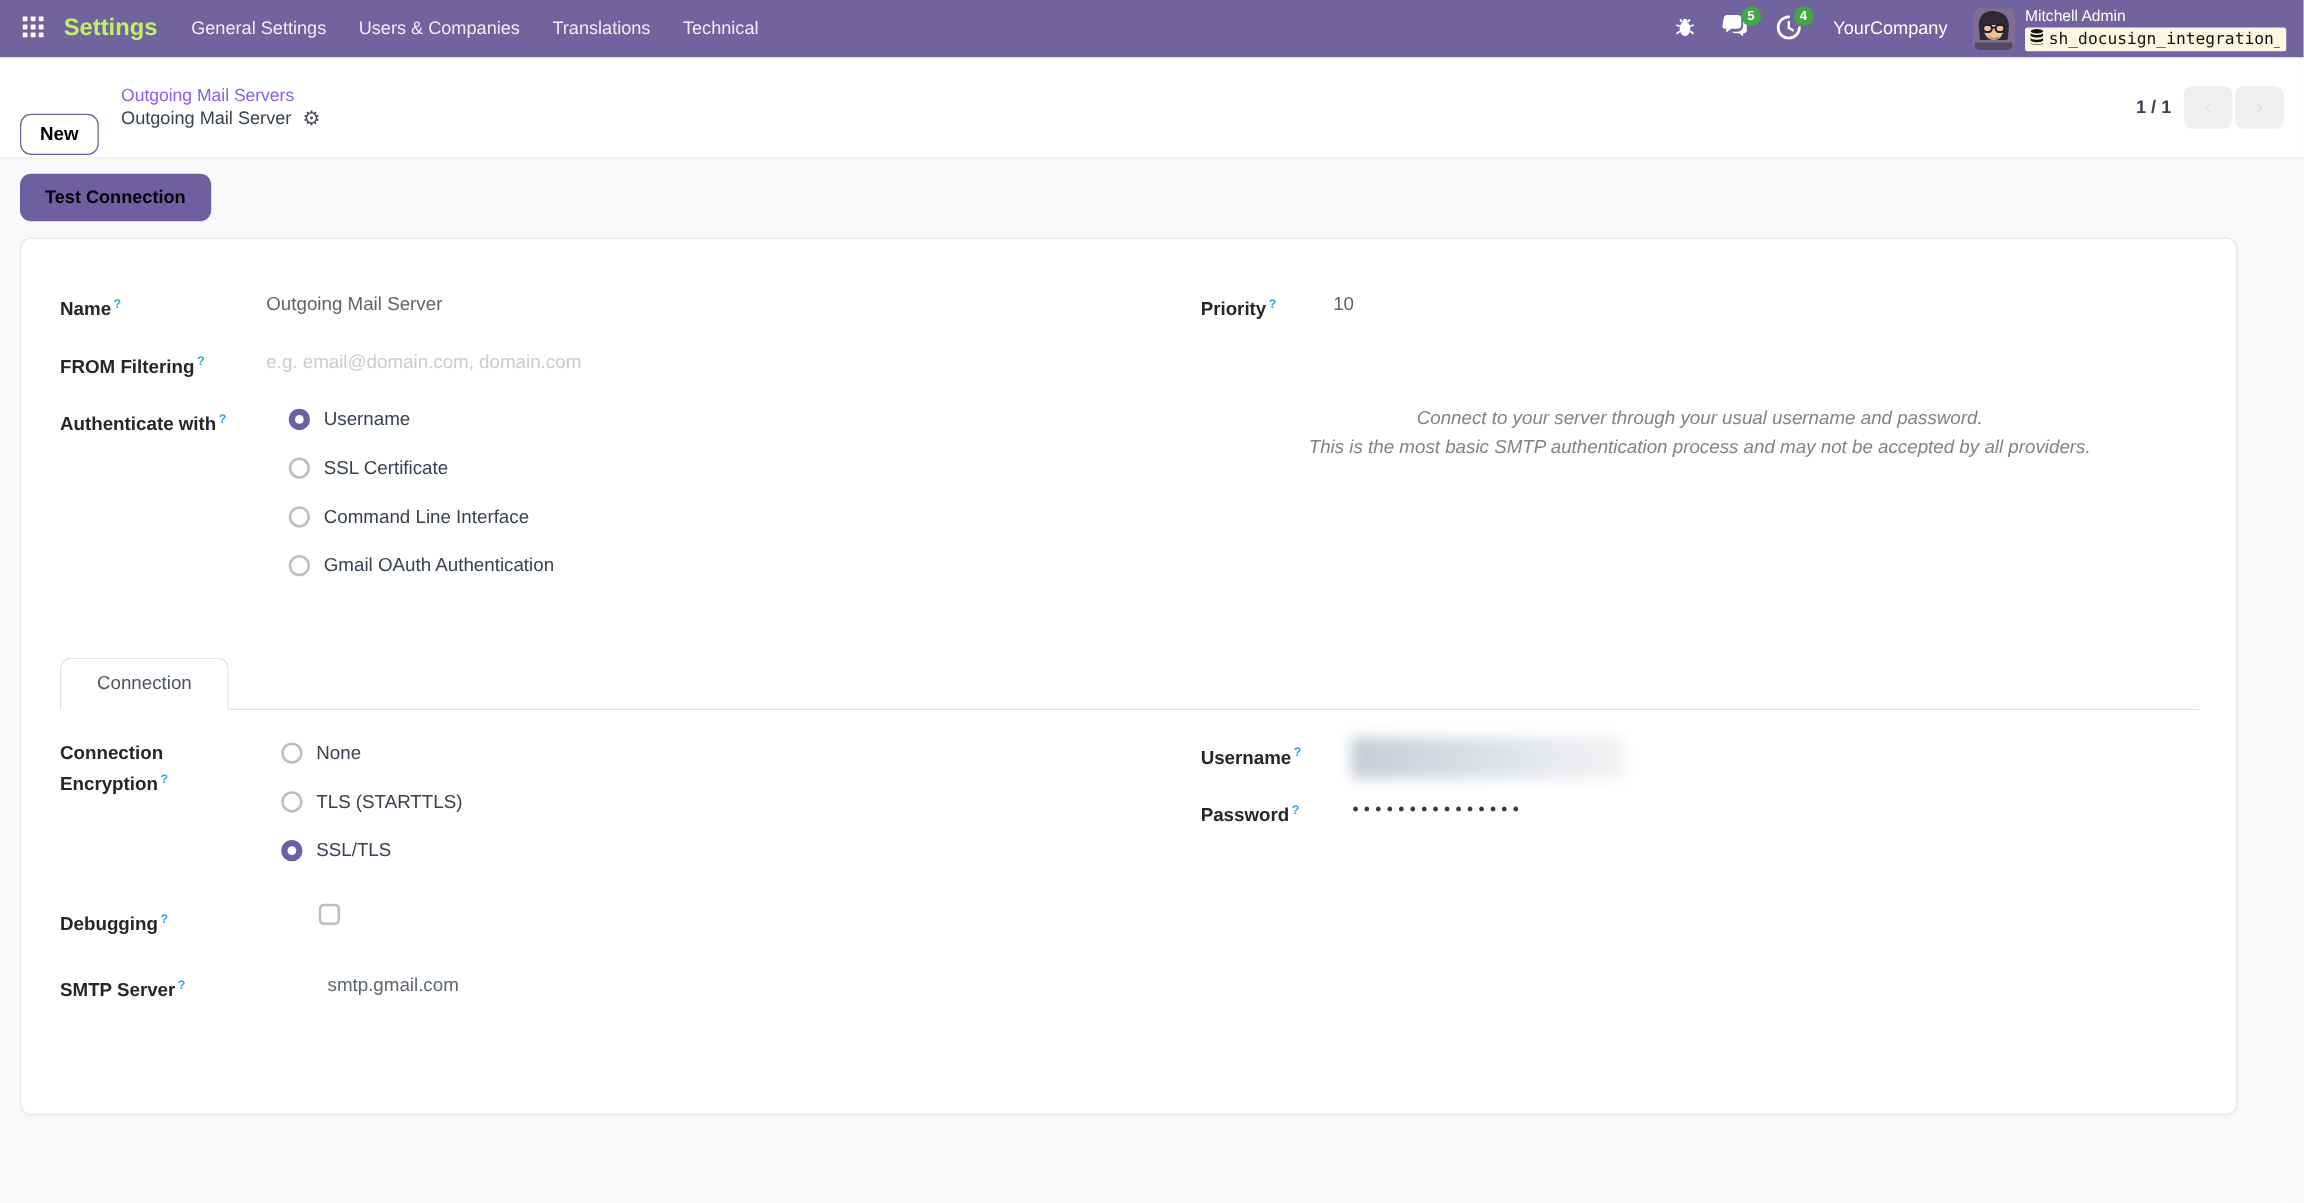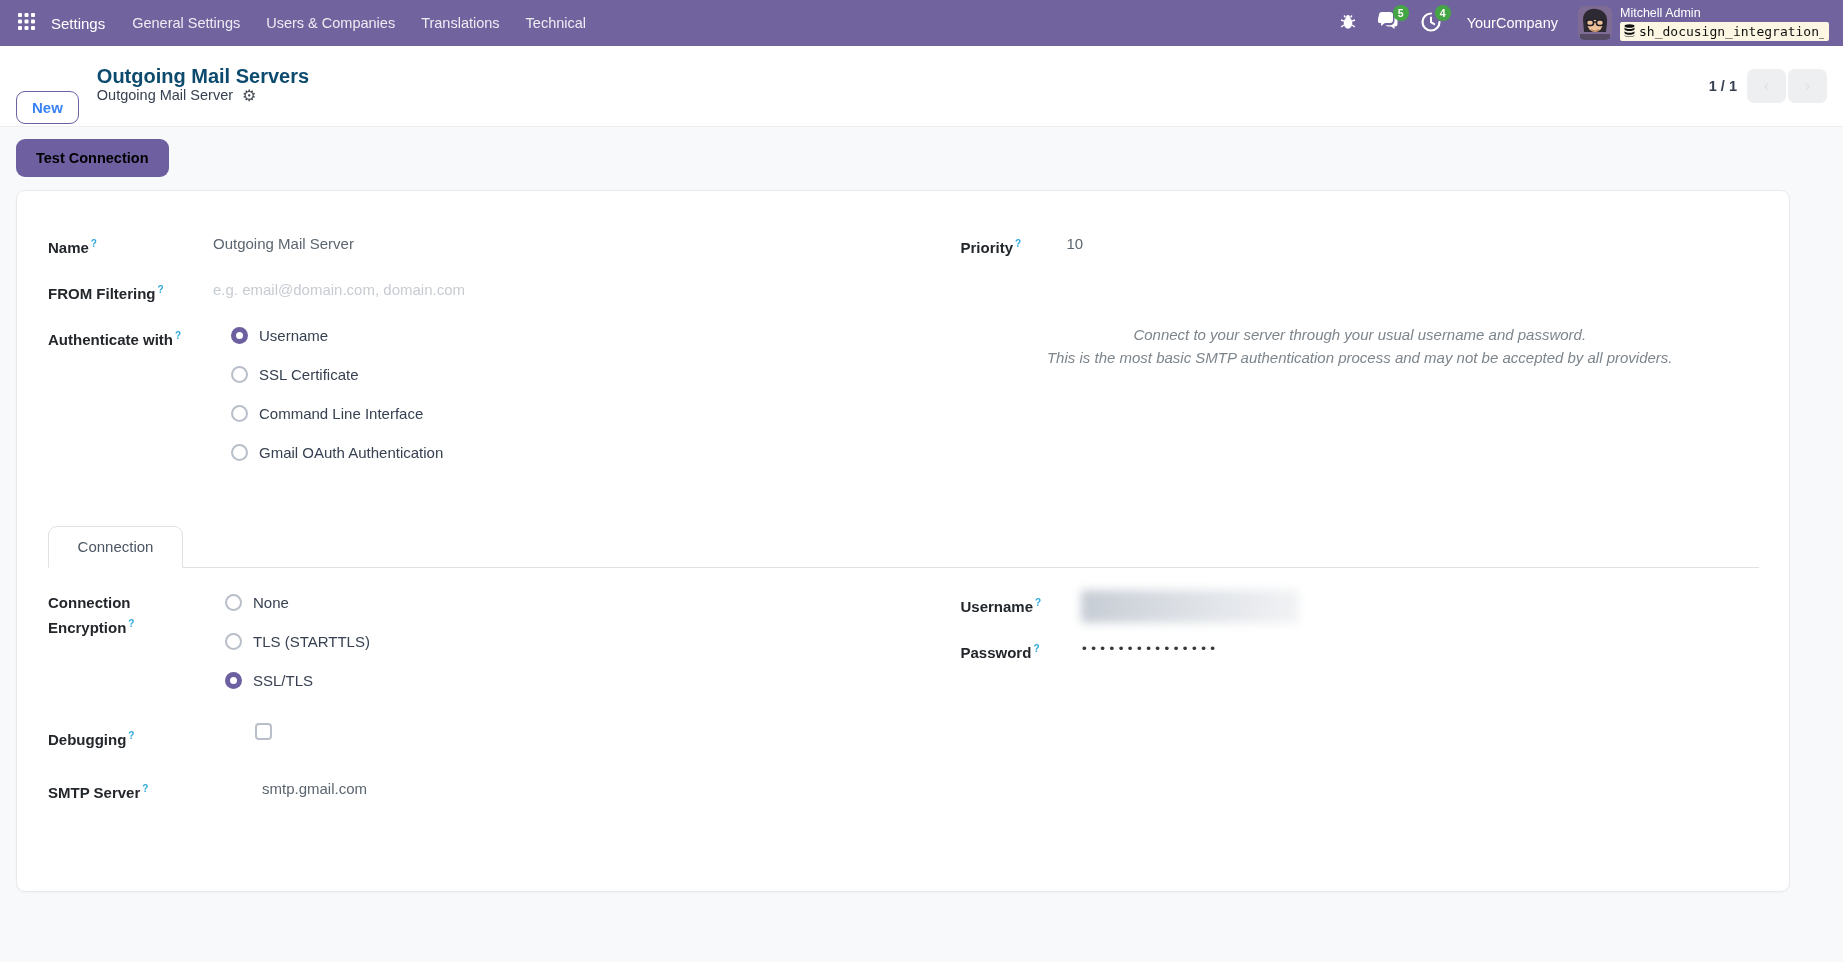--- a/index.html
+++ b/index.html
@@ -15,21 +15,21 @@
     height:46px; background:#71639e; display:flex;
     align-items:center; justify-content:space-between; padding:0 10px 0 8px;
   }
   .nav-left { display:flex; align-items:center; height:100%; }
   .nav-iconbtn {
     background:none; border:none; color:#fff; cursor:pointer;
     display:flex; align-items:center; justify-content:center;
     height:100%; padding:0 10px; position:relative;
   }
   .nav-appname {
-    color:#ffffff; font-weight:400; font-size:15px; padding:0 14px 0 6px; cursor:pointer;
+    color:#bef264; font-weight:700; font-size:19px; padding:0 14px 0 6px; cursor:pointer;
   }
   .nav-menu { display:flex; align-items:center; height:100%; }
   .nav-item {
     color:rgba(255,255,255,.88); font-size:14.5px; padding:0 13px; cursor:pointer;
     height:100%; display:flex; align-items:center; text-decoration:none;
   }
   .nav-right { display:flex; align-items:center; height:100%; gap:2px; }
   .badge {
     position:absolute; top:5px; right:0px; background:#44a544; color:#fff;
     font-size:10.5px; font-weight:700; min-width:16px; height:16px; border-radius:8px;
@@ -48,25 +48,25 @@
     font-family:"DejaVu Sans Mono", monospace; font-size:13px; color:#111;
     white-space:nowrap; max-width:185px; overflow:hidden;
   }
   
   .control-panel {
     background:#fff; height:81px; display:flex; align-items:center;
     justify-content:space-between; padding:0 16px; border-bottom:1px solid #eceef1;
   }
   .cp-left { display:flex; align-items:center; gap:18px; }
   .btn-new {
-    background:#fff; border:1px solid #6d5fa0; color:#3b82f6; font-weight:600;
+    background:#fff; border:1px solid #6d5fa0; color:#000000; font-weight:600;
     font-size:15px; padding:7px 15px; border-radius:9px; cursor:pointer;margin-top:43px;
   }
   .breadcrumbs { display:flex; flex-direction:column; line-height:19px; }
-  .bc-parent { color:#0c4a6e; font-weight:700; font-size:20px; text-decoration:none; cursor:pointer; }
+  .bc-parent { color:#8b5cf6; font-weight:400; font-size:14px; text-decoration:none; cursor:pointer; }
   .bc-current-row { display:flex; align-items:center; gap:9px; }
   .bc-current { color:#374151; font-size:14.5px; }
   .gear-btn { background:none; border:none; cursor:pointer; color:#495057; font-size:16px; line-height:16px; padding:0; }
   .cp-right { display:flex; align-items:center; gap:10px; }
   .pager-value { color:#374151; font-size:14.5px; font-weight:600; }
   .pager-btns { display:flex; gap:2px; }
   .pager-btn {
     width:39px; height:34px; background:#edeff1; border:none; border-radius:7px;
     color:#dfe2e6; font-size:17px; cursor:pointer;
   }

